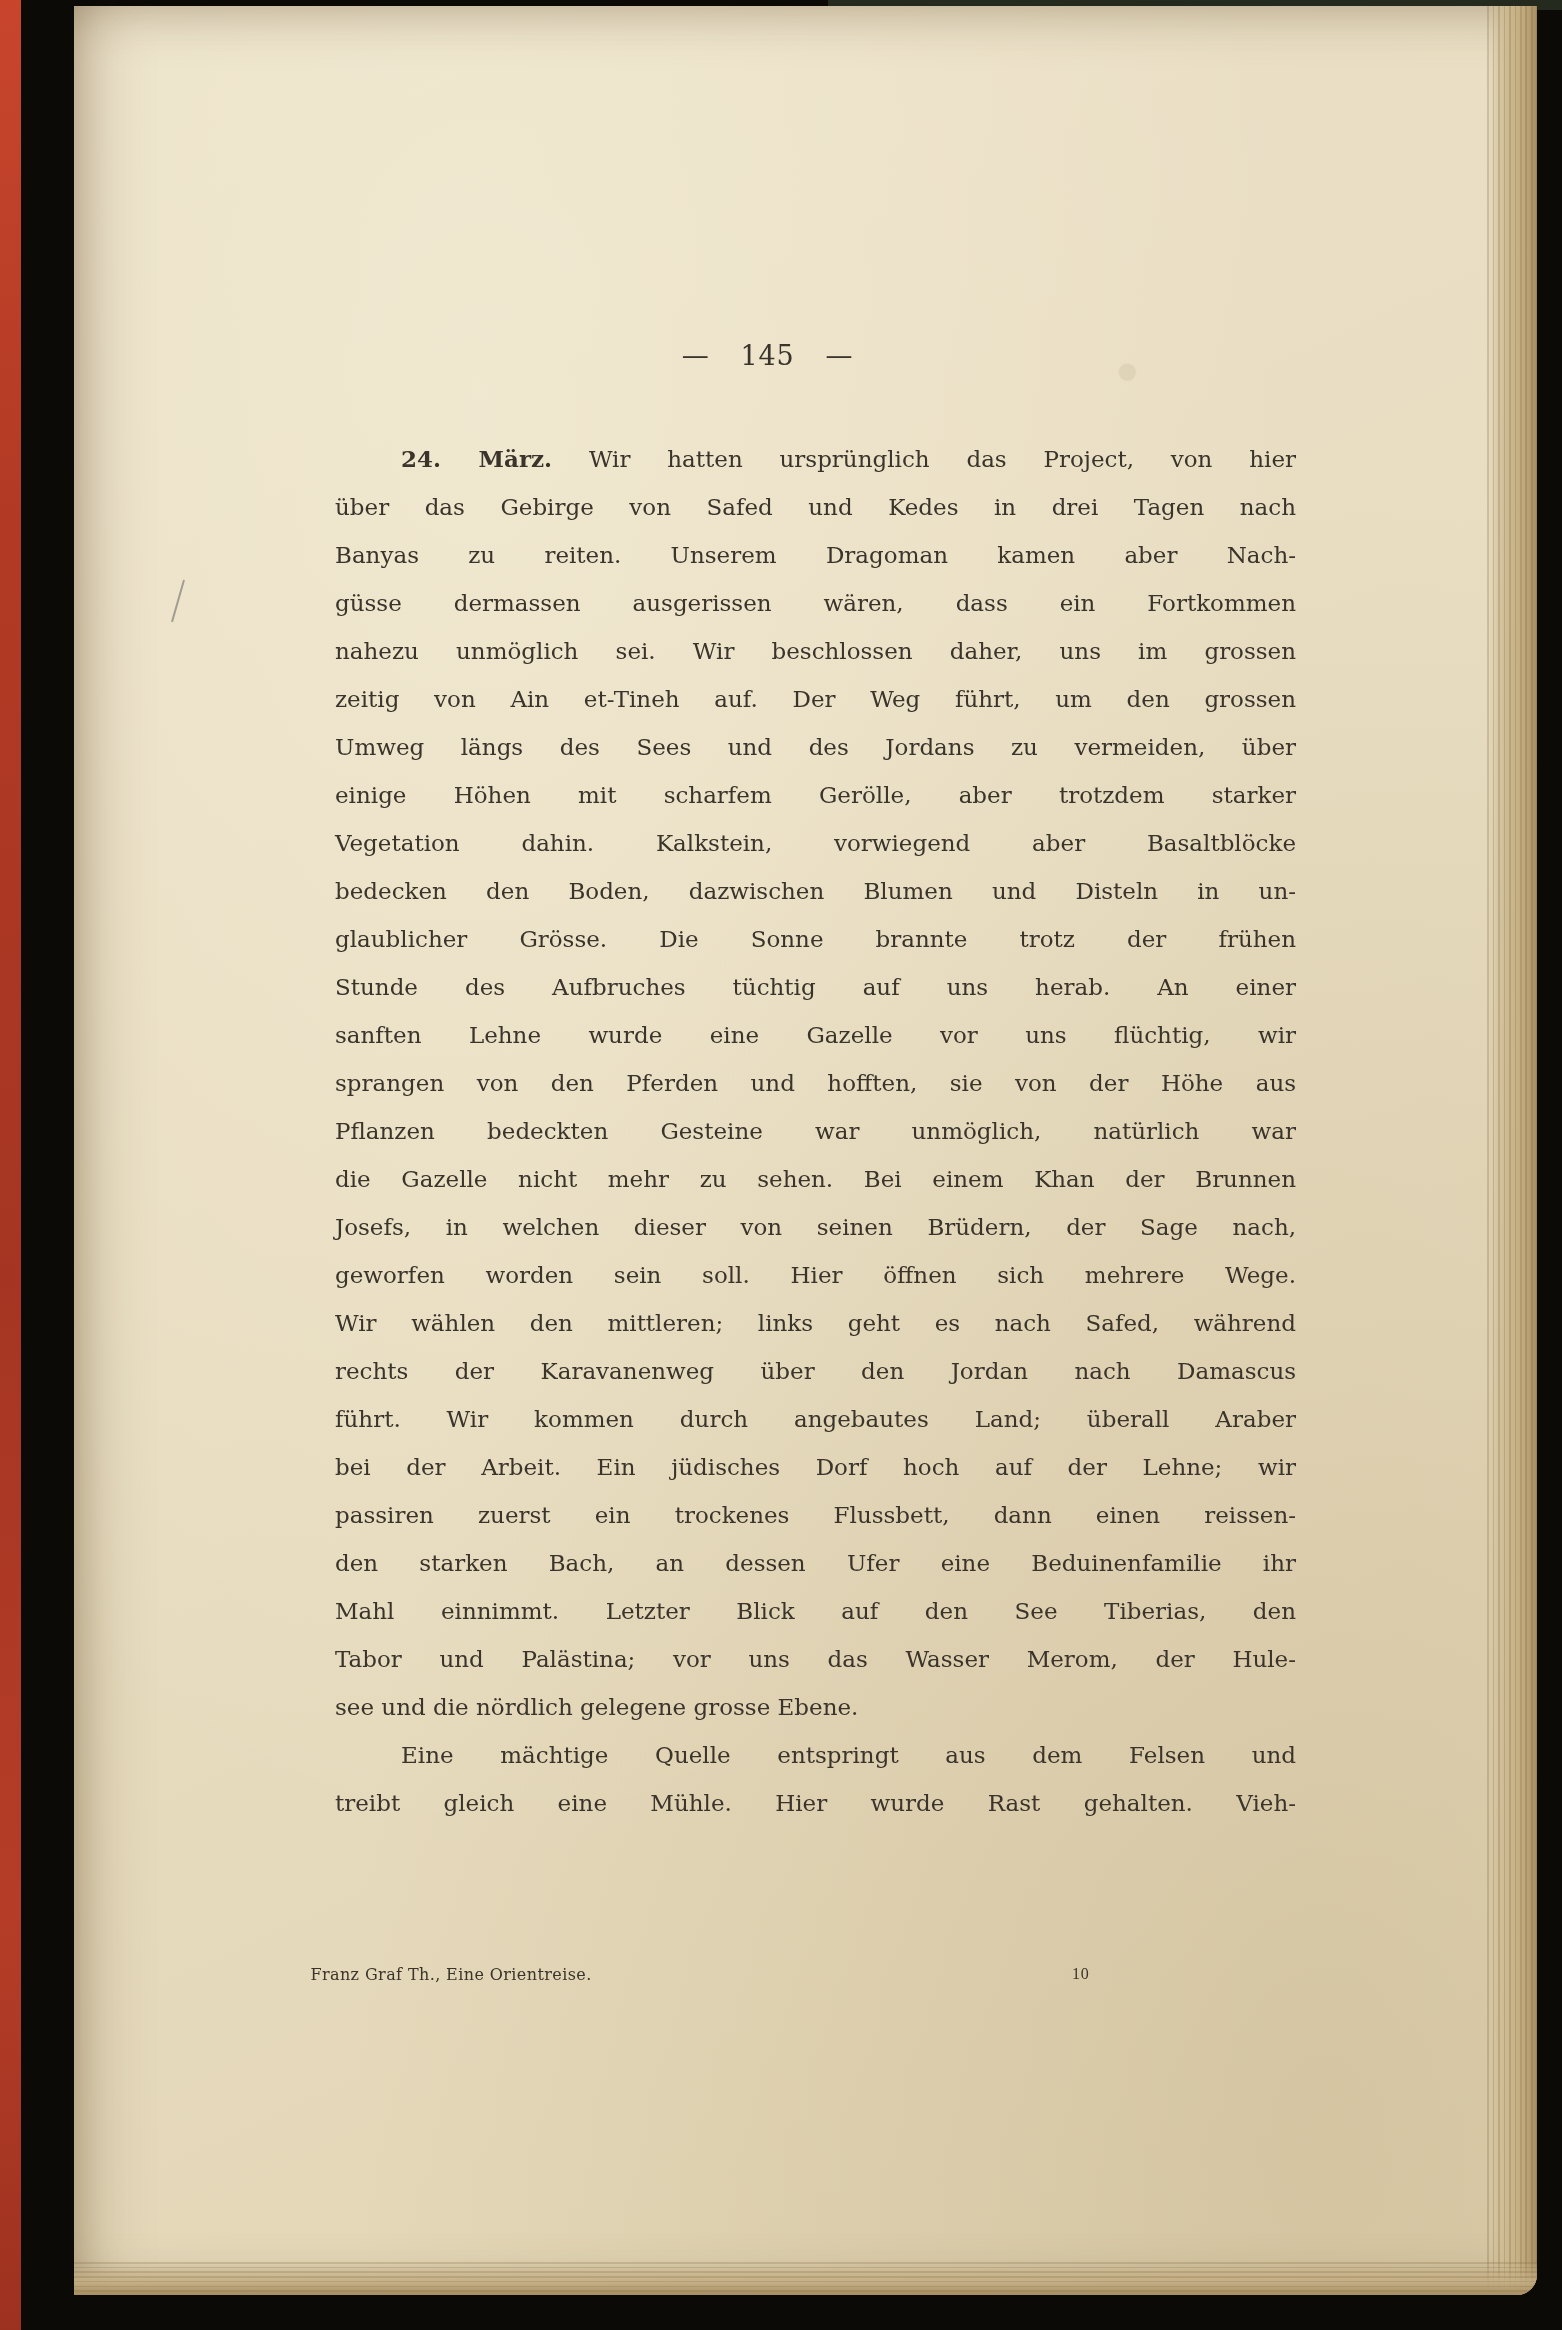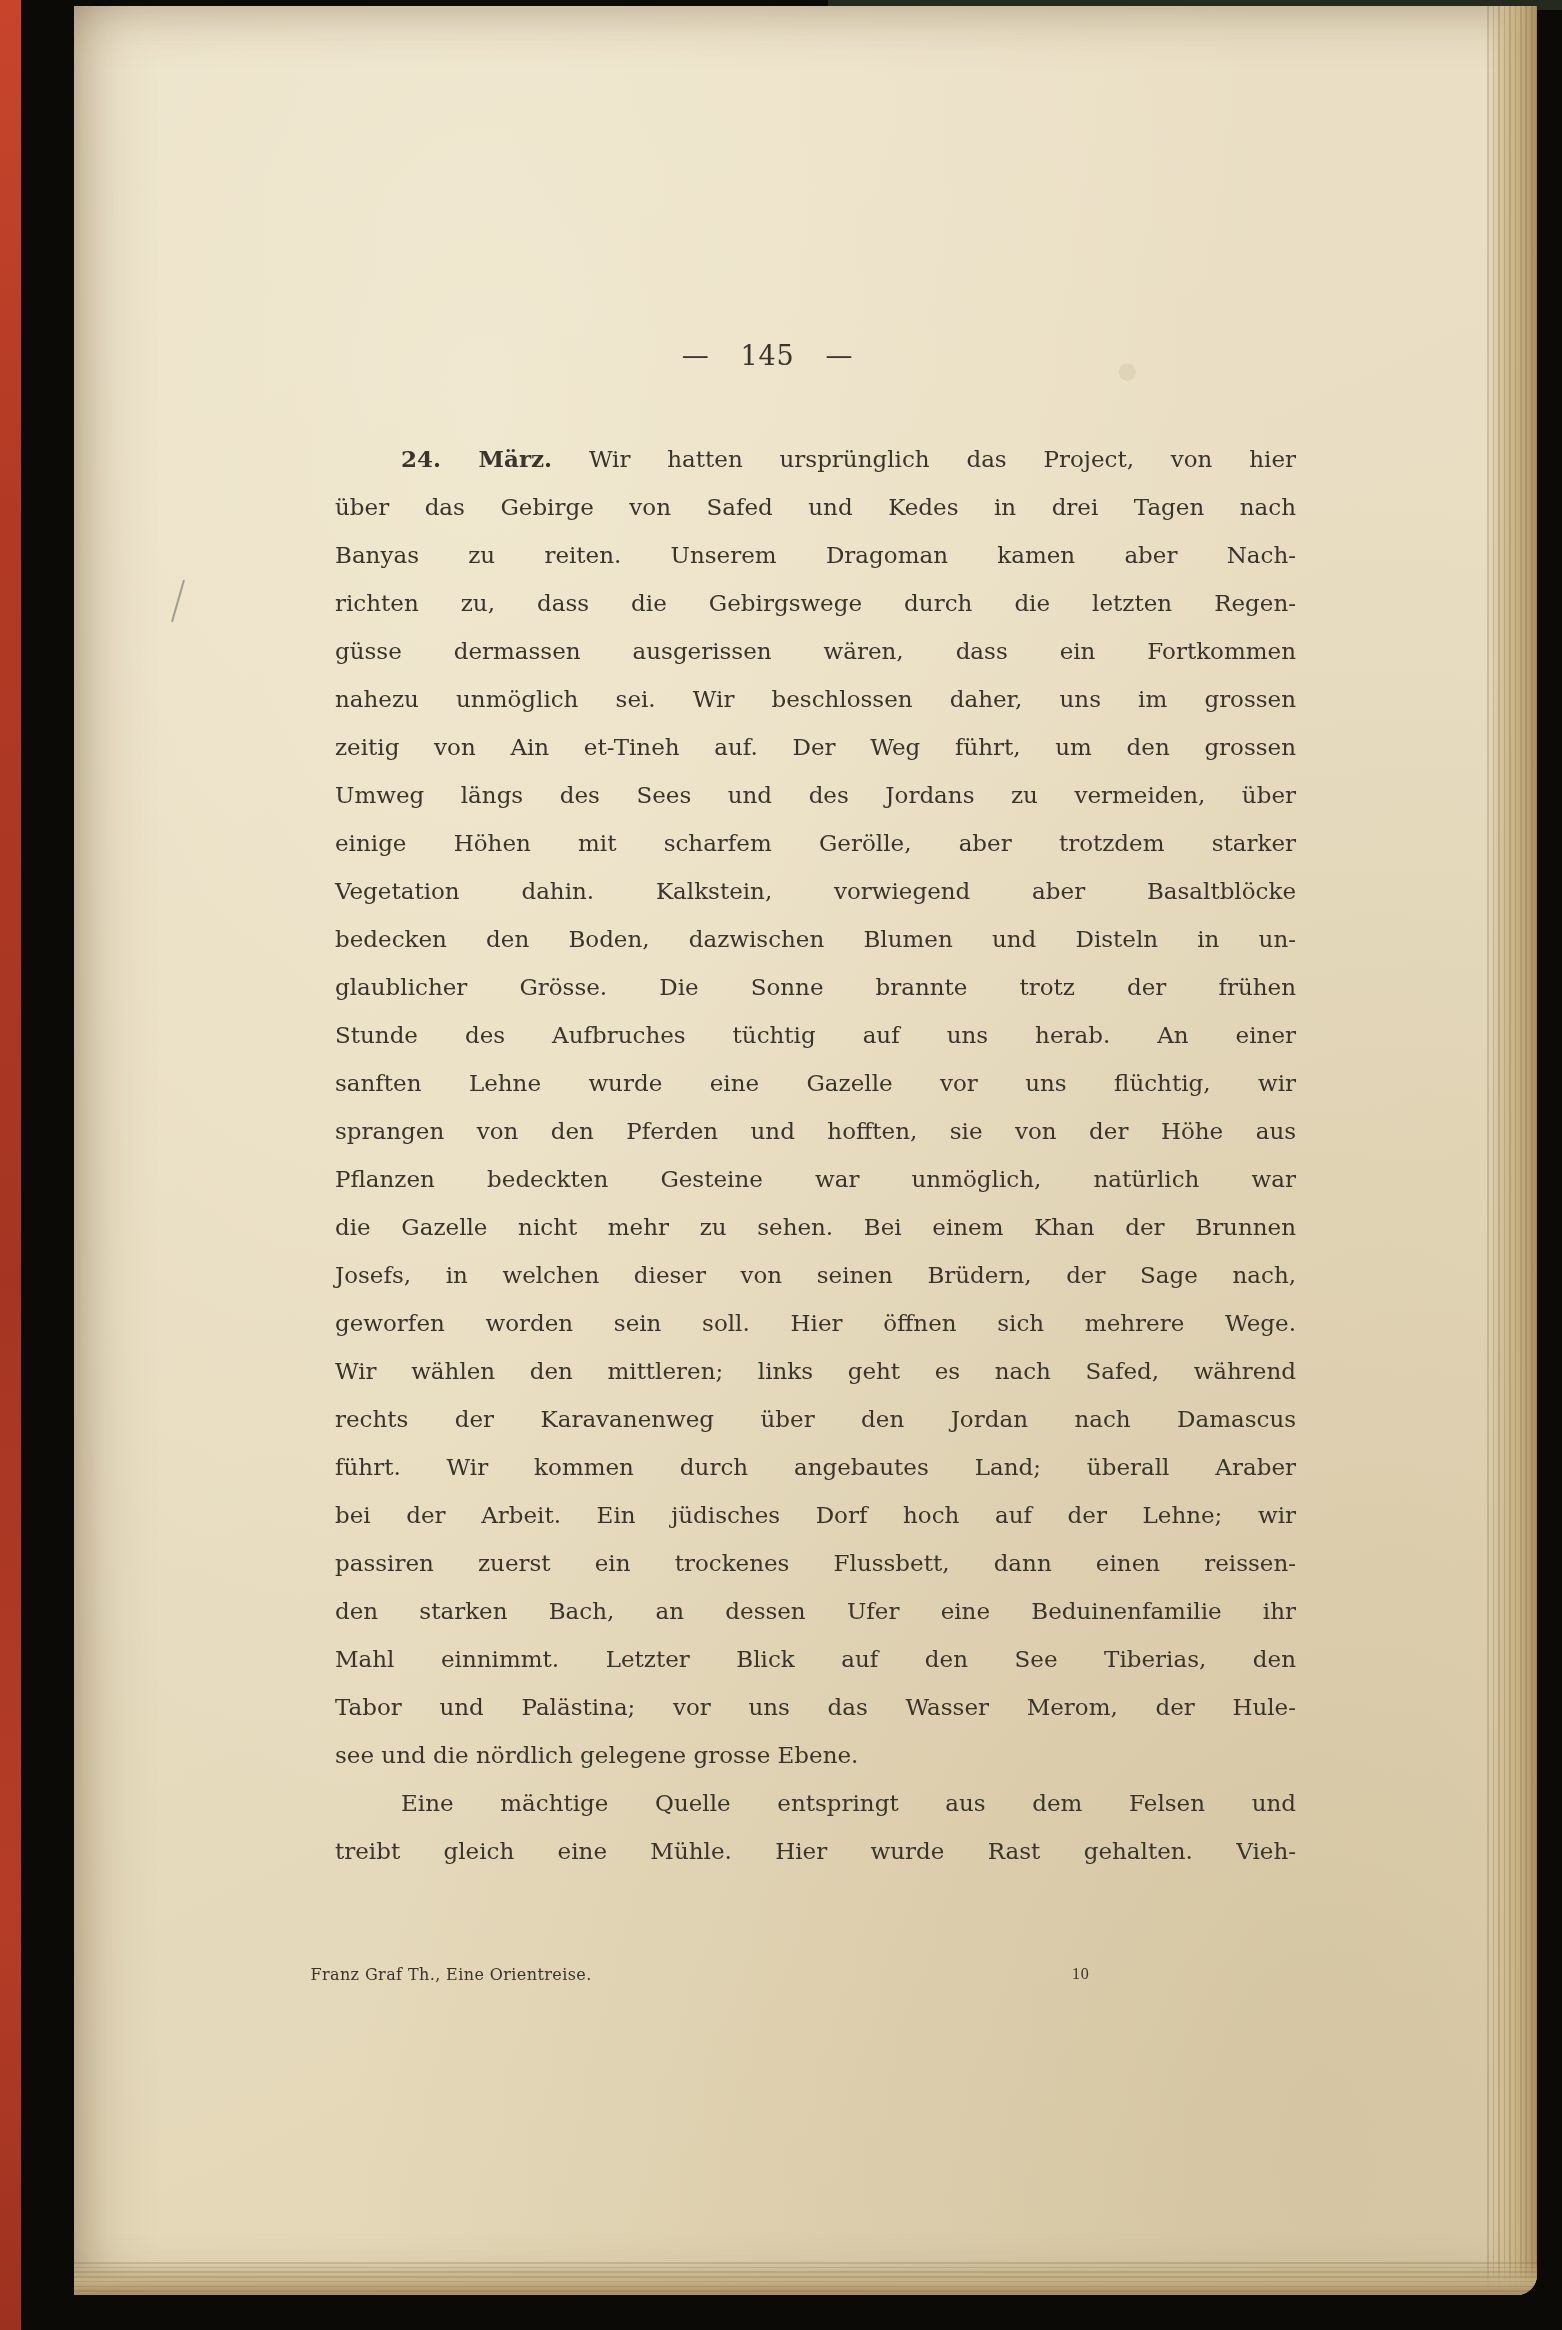--- a/index.html
+++ b/index.html
@@ -114,21 +114,20 @@
     <div class="pagenum">
       <span>—</span>
       <span>145</span>
       <span>—</span>
     </div>
 
     <div class="textblock">
         <div class="line indent"><b>24. März.</b>&nbsp;Wir hatten ursprünglich das Project, von hier</div>
         <div class="line">über das Gebirge von Safed und Kedes in drei Tagen nach</div>
         <div class="line">Banyas zu reiten. Unserem Dragoman kamen aber Nach-</div>
-        <div class="line">richten zu, dass die Gebirgswege durch die letzten Regen-</div>
         <div class="line">güsse dermassen ausgerissen wären, dass ein Fortkommen</div>
         <div class="line">nahezu unmöglich sei. Wir beschlossen daher, uns im grossen</div>
         <div class="line">zeitig von Ain et-Tineh auf. Der Weg führt, um den grossen</div>
         <div class="line">Umweg längs des Sees und des Jordans zu vermeiden, über</div>
         <div class="line">einige Höhen mit scharfem Gerölle, aber trotzdem starker</div>
         <div class="line">Vegetation dahin. Kalkstein, vorwiegend aber Basaltblöcke</div>
         <div class="line">bedecken den Boden, dazwischen Blumen und Disteln in un-</div>
         <div class="line">glaublicher Grösse. Die Sonne brannte trotz der frühen</div>
         <div class="line">Stunde des Aufbruches tüchtig auf uns herab. An einer</div>
         <div class="line">sanften Lehne wurde eine Gazelle vor uns flüchtig, wir</div>

